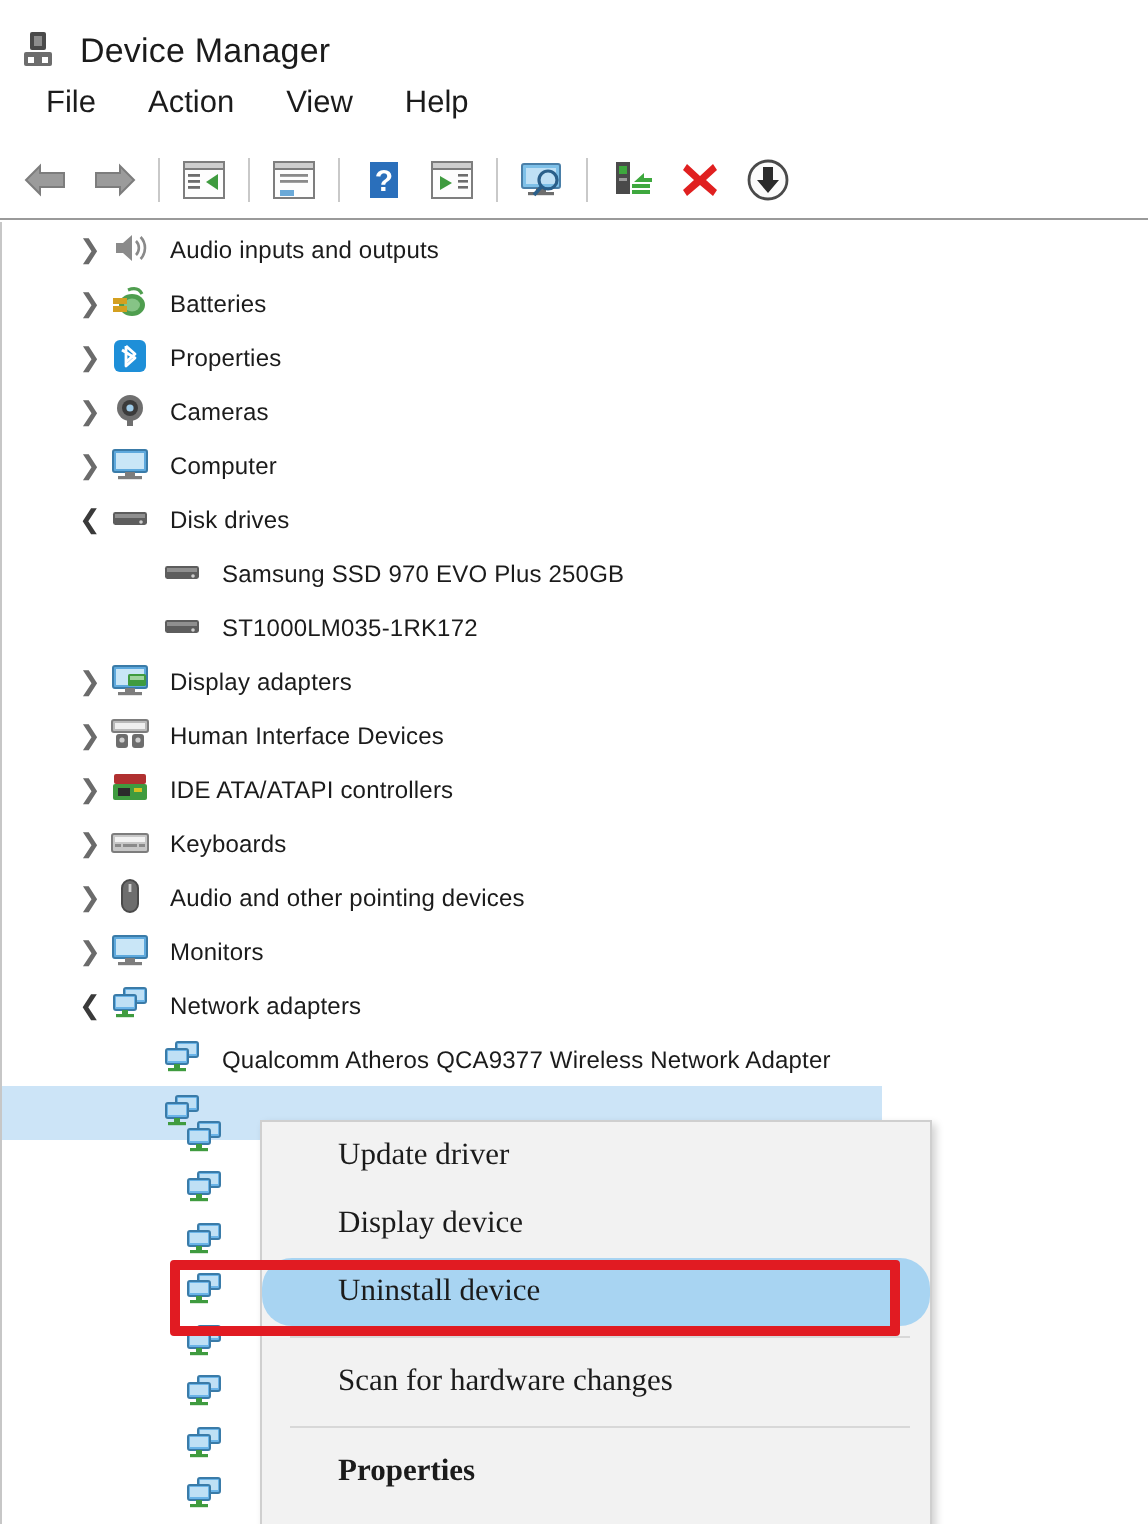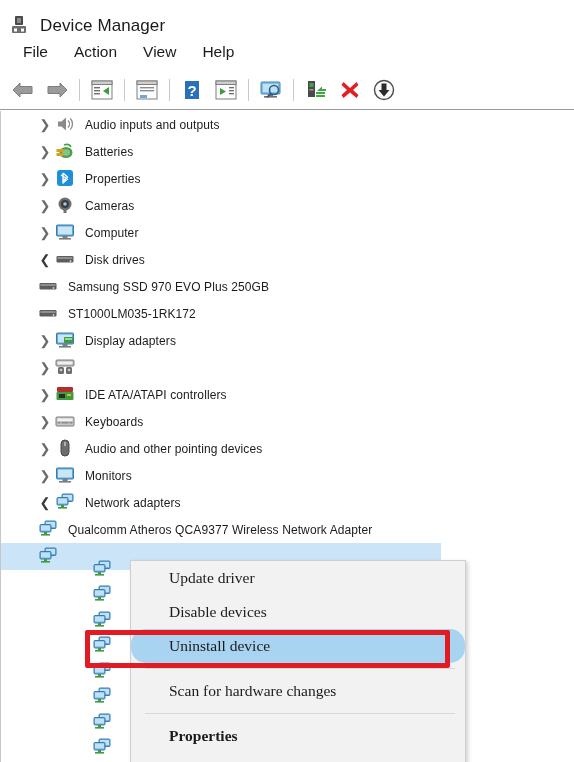--- a/index.html
+++ b/index.html
@@ -59,21 +59,21 @@
     width: 20px; min-width: 20px; text-align: center; color: #6b6b6b;
     font-size: 13px; line-height: 1; user-select: none;
   }
   .chev.open { color: #3a3a3a; }
   .ticon { width: 22px; min-width: 22px; height: 20px; position: relative; margin-right: 8px; }
   .tlabel { font-size: 12px; color: #1b1b1b; letter-spacing: .1px; }
   .row.sel { background: #cce4f7; }
 
   
   .lvl1 { padding-left: 34px; }
-  .lvl2 { padding-left: 37px; }
+  .lvl2 { padding-left: 80px; }
   .lvl2 .ticon { margin-left: 0; }
 
   
   .ghost-col { position: absolute; left: 92px; top: 556px; }
   .ghost-row { height: 25.5px; display: flex; align-items: center; }
 
   
   .ctxmenu {
     position: absolute; left: 130px; top: 560px; width: 336px; height: 258px;
     background: #f2f2f2; border: 1px solid #cfcfcf;
@@ -360,20 +360,21 @@
       <span class="ticon">
         <svg width="20" height="18" viewBox="0 0 20 18">
           <rect x="1" y="2" width="18" height="6" rx="1" fill="#b9b9b9" stroke="#7d7d7d"></rect>
           <rect x="2.5" y="3.5" width="15" height="3" fill="#efefef"></rect>
           <rect x="3" y="9" width="6" height="7" rx="1.5" fill="#6d6d6d"></rect>
           <rect x="11" y="9" width="6" height="7" rx="1.5" fill="#6d6d6d"></rect>
           <circle cx="6" cy="12" r="1.3" fill="#cfcfcf"></circle>
           <circle cx="14" cy="12" r="1.3" fill="#cfcfcf"></circle>
         </svg>
       </span>
+      <span class="tlabel">Human Interface Devices</span>
     </div>
 
     <div class="row lvl1">
       <span class="chev">❯</span>
       <span class="ticon">
         <svg width="20" height="18" viewBox="0 0 20 18">
           <rect x="2" y="2" width="16" height="5" rx="1" fill="#b03030"></rect>
           <rect x="1.5" y="7" width="17" height="8" rx="1" fill="#3f9b3f"></rect>
           <rect x="4" y="9" width="6" height="4" fill="#2b2b2b"></rect>
           <rect x="12" y="9" width="4" height="2" fill="#d4c020"></rect>
@@ -559,21 +560,21 @@
           <rect x="3" y="5.5" width="9" height="5" fill="#bfe0f5"></rect>
           <rect x="6" y="12" width="3" height="2" fill="#3f9b3f"></rect>
           <rect x="3" y="14" width="9" height="1.6" fill="#3f9b3f"></rect>
         </svg>
       </span>
     </div>
   </div>
 
   <div class="ctxmenu">
     <div class="ctx-item">Update driver</div>
-    <div class="ctx-item">Disable devices</div>
+    <div class="ctx-item">Display device</div>
     <div class="ctx-item hl">Uninstall device</div>
     <div class="ctx-sep"></div>
     <div class="ctx-item">Scan for hardware changes</div>
     <div class="ctx-sep"></div>
     <div class="ctx-item bold">Properties</div>
   </div>
 
   <div class="redbox"></div>
 
 </div>

